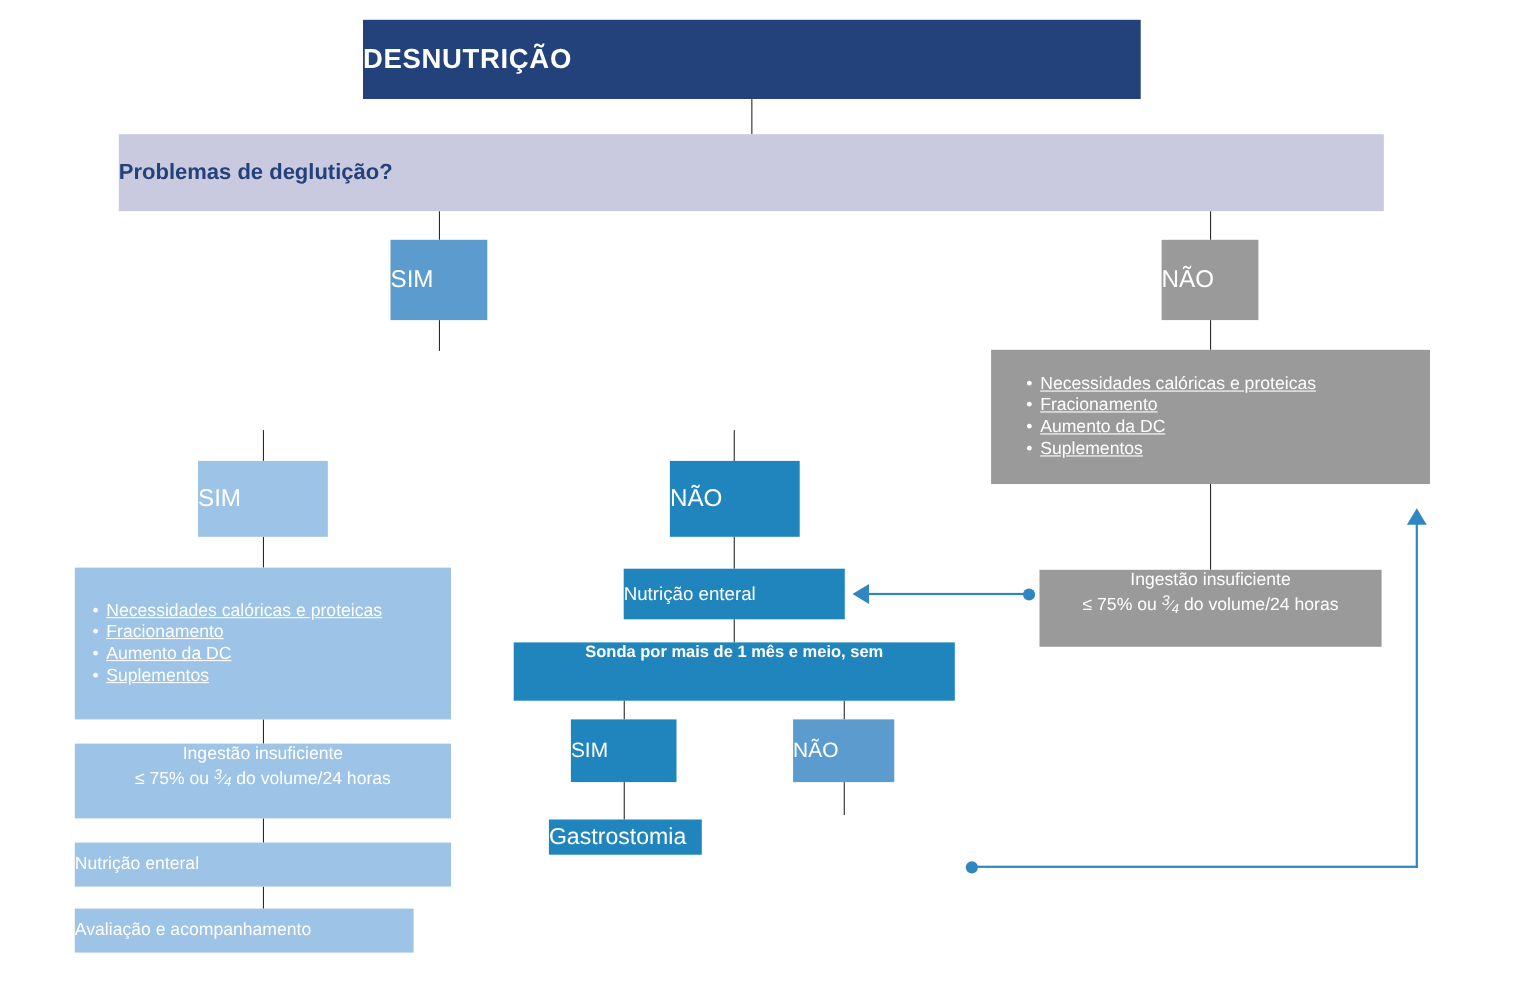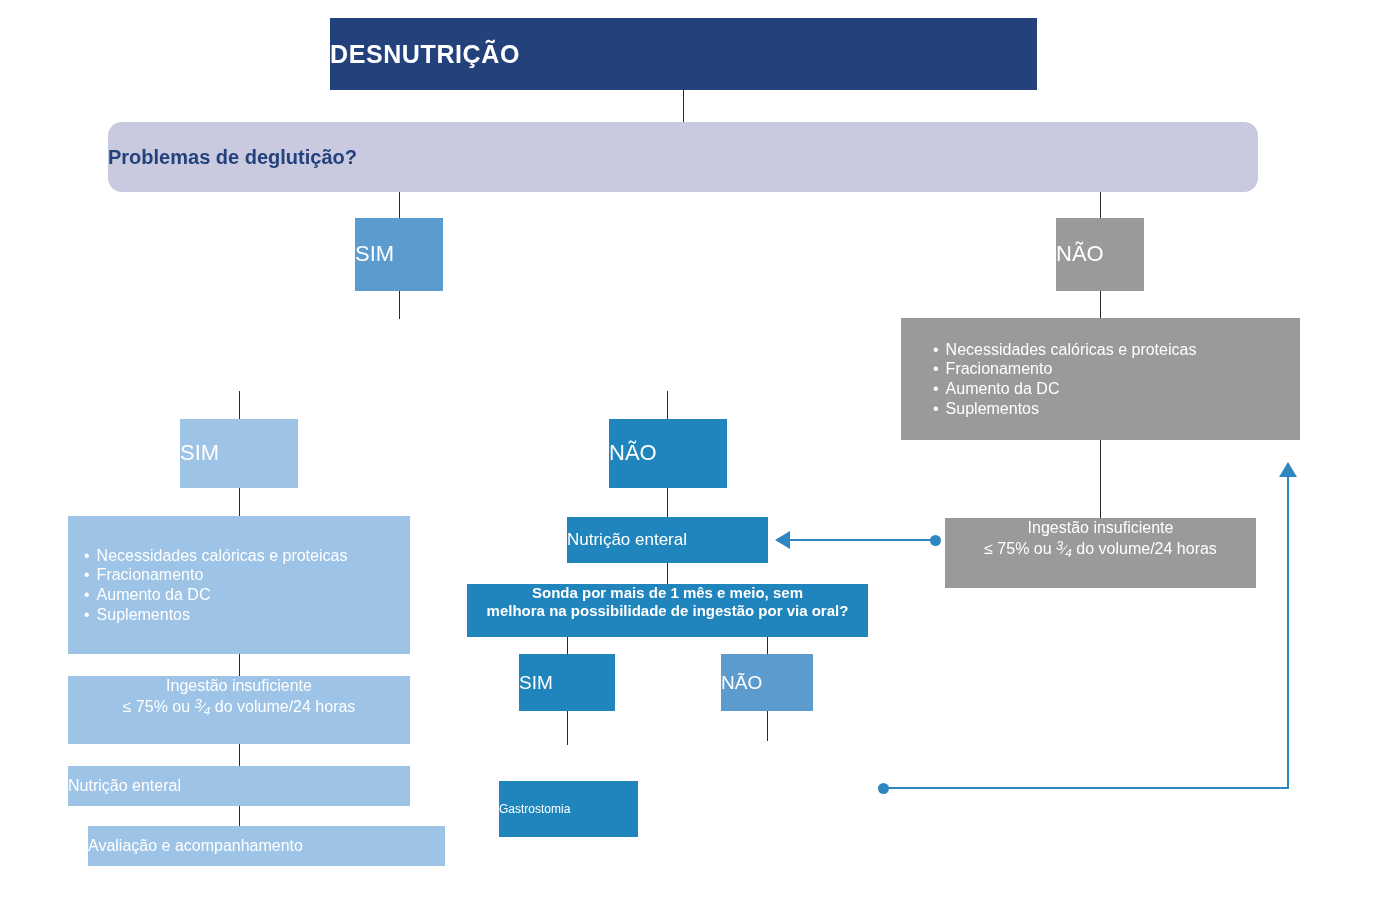--- a/index.html
+++ b/index.html
@@ -30,33 +30,34 @@
   }
   .node.listbox {
     justify-content: flex-start;
     text-align: left;
   }
   .node .txt { display: block; }
   .bullets {
     list-style: none;
     margin: 0;
     padding: 0;
+    text-decoration: underline;
   }
   .bullets li {
     white-space: nowrap;
   }
   .bullets li::before {
     content: "\2022";
     display: inline-block;
     margin-right: 7px;
   }
 
   
   .c-navy     { background: #23417a; }
-  .c-lavender { background: #c9cadf; color: #23417a; border-radius: 14px; }
+  .c-lavender { background: #c9cadf; color: #23417a; }
   .c-medblue  { background: #5b9bcd; }
   .c-lightblue{ background: #9dc3e6; }
   .c-strongblue { background: #2085bd; }
   .c-gray     { background: #9a9a9a; }
 
   
   .vline {
     position: absolute;
     width: 1px;
     background: #2b2b2b;
@@ -171,42 +172,41 @@
 
   <div class="node c-lightblue" style="left:68px; top:676px; width:342px; height:68px; font-size:16px; flex-direction:column;">
     <span class="txt">Ingestão insuficiente</span>
     <span class="txt"><span>≤ 75% ou </span><span class="frac"><span class="num">3</span>⁄<span class="den">4</span></span><span> do volume/24 horas</span></span>
   </div>
 
   <div class="node c-lightblue" style="left:68px; top:766px; width:342px; height:40px; font-size:16px;">
     <span class="txt">Nutrição enteral</span>
   </div>
 
-  <div class="node c-lightblue" style="left:68px; top:826px; width:357px; height:40px; font-size:16px;margin-left:20px;">
+  <div class="node c-lightblue" style="left:68px; top:826px; width:308px; height:40px; font-size:16px;">
     <span class="txt">Avaliação e acompanhamento</span>
   </div>
 
   <div class="node c-strongblue" style="left:567px; top:517px; width:201px; height:46px; font-size:17px;">
     <span class="txt">Nutrição enteral</span>
   </div>
 
   <div class="node c-strongblue" style="left:467px; top:584px; width:401px; height:53px; font-size:15px; font-weight:bold; flex-direction:column;">
     <span class="txt">Sonda por mais de 1 mês e meio, sem</span>
-    <span class="txt">melhora na possibilidade de ingestão por via oral?</span>
   </div>
 
   <div class="node c-strongblue" style="left:519px; top:654px; width:96px; height:57px; font-size:19px;">
     <span class="txt">SIM</span>
   </div>
 
   <div class="node c-medblue" style="left:721px; top:654px; width:92px; height:57px; font-size:19px;">
     <span class="txt">NÃO</span>
   </div>
 
-  <div class="node c-strongblue" style="left:499px; top:745px; width:139px; height:56px; font-size:12px;margin-top:36px;">
+  <div class="node c-strongblue" style="left:499px; top:745px; width:139px; height:32px; font-size:21px;">
     <span class="txt">Gastrostomia</span>
   </div>
 
 
   <div class="node c-gray listbox" style="left:901px; top:318px; width:399px; height:122px; padding-left:32px; font-size:16px;">
     <ul class="bullets">
       <li>Necessidades calóricas e proteicas</li>
       <li>Fracionamento</li>
       <li>Aumento da DC</li>
       <li>Suplementos</li>

